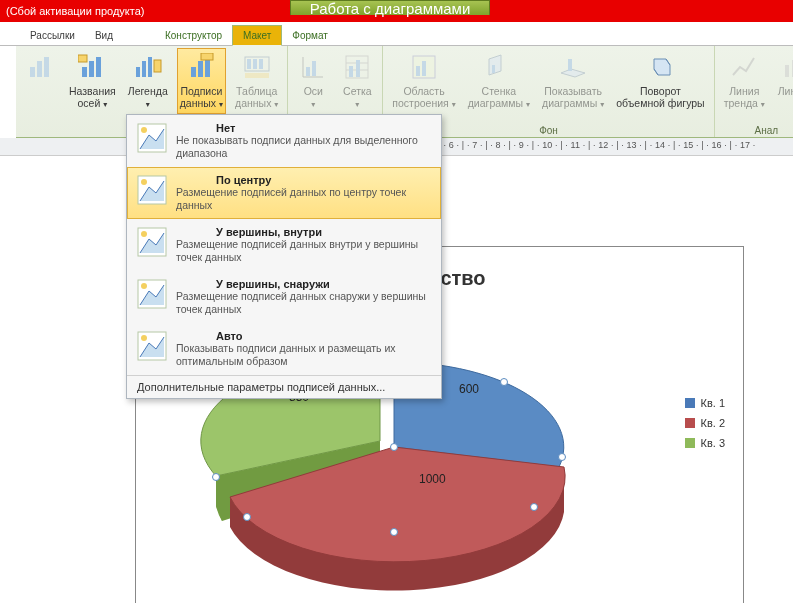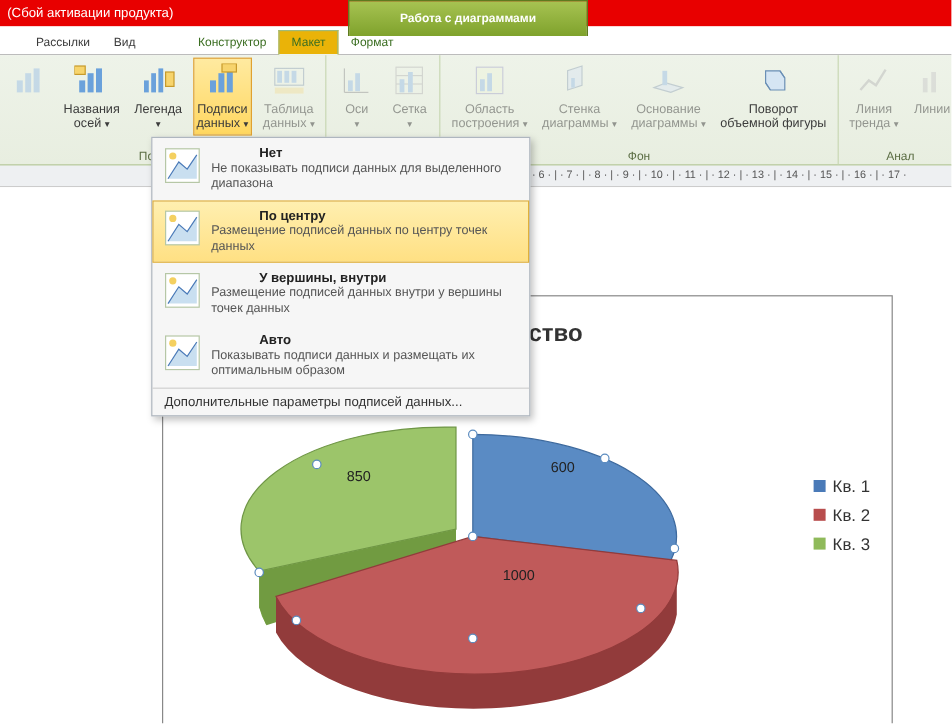--- a/index.html
+++ b/index.html
@@ -1,24 +1,24 @@
 <!DOCTYPE html>
 <html><head>
 <meta charset="utf-8">
 <style>
   * { box-sizing: border-box; margin: 0; padding: 0; }
   body { font-family: "Segoe UI", Tahoma, sans-serif; font-size: 11px; background: #fff; width: 793px; height: 603px; overflow: hidden; position: relative; }
   .titlebar { height: 22px; background: #e80000; display: flex; align-items: center; }
   .titlebar .activation { color: #fff; font-size: 11px; padding-left: 6px; }
-  .chart-tools { position: absolute; left: 290px; top: 0; height: 30px; width: 200px; background: linear-gradient(#a7c352,#7fa22c); border: 1px solid #5e7a1f; border-bottom: none; display: flex; align-items: center; justify-content: center; color: #fff; font-weight: bold; font-size: 10px; }
+  .chart-tools { position: absolute; left: 290px; top: 0; height: 15px; width: 200px; background: linear-gradient(#a7c352,#7fa22c); border: 1px solid #5e7a1f; border-bottom: none; display: flex; align-items: center; justify-content: center; color: #fff; font-weight: normal; font-size: 15px; }
   .tabs-row { height: 24px; background: #fff; border-bottom: 1px solid #bcbcbc; display: flex; align-items: flex-end; padding-left: 20px; }
   .tab { padding: 4px 10px; font-size: 10px; color: #3b3b3b; cursor: pointer; }
   .tab.green { color: #3b6e22; }
   .tab.active-tab { background: #eab308; border: 1px solid #9fba7a; border-bottom: 1px solid #eef3e9; margin-bottom: -1px; color: #3b6e22; }
-  .ribbon { height: 92px; background: linear-gradient(#eef3e9,#e8eee0); border-bottom: 1px solid #9fb87d; display: flex; position: relative; }
+  .ribbon { height: 92px; background: linear-gradient(#eef3e9,#e8eee0); border-bottom: 1px solid #9fb87d; display: flex; position: relative; margin-left: 16px; }
   .rib-group { display: flex; flex-direction: column; border-right: 1px solid #c9d7b4; padding: 2px 6px 0 6px; position: relative; }
   .rib-buttons { display: flex; gap: 6px; }
   .rib-btn { display: flex; flex-direction: column; align-items: center; justify-content: flex-start; width: auto; padding: 2px 2px; cursor: pointer; border: 1px solid transparent; }
   .rib-btn.active { background: linear-gradient(#ffeaa0,#ffd760); border: 1px solid #e0a130; }
   .rib-icon { width: 32px; height: 32px; display: flex; align-items: center; justify-content: center; }
   .rib-label { text-align: center; font-size: 10.5px; color: #3b3b3b; line-height: 12px; margin-top: 2px; white-space: nowrap; }
   .rib-label .arrow { font-size: 8px; }
   .rib-group-label { position: absolute; bottom: 1px; left: 0; right: 0; text-align: center; font-size: 10px; color: #5c6e45; }
   .disabled .rib-label, .disabled svg { opacity: 0.5; }
   .ruler { height: 18px; background: #eef0f2; border-bottom: 1px solid #ccc; position: relative; overflow: hidden; font-size: 9px; color: #555; white-space: nowrap; letter-spacing: 0; }
@@ -27,21 +27,21 @@
   .dd-item { display: flex; align-items: flex-start; padding: 6px 8px; border: 1px solid transparent; cursor: pointer; }
   .dd-item.selected { background: linear-gradient(#ffefb0,#ffe083); border: 1px solid #e0b03a; }
   .dd-icon { width: 32px; height: 32px; flex: none; margin-right: 8px; display:flex; align-items:center; justify-content:center; }
   .dd-text .dd-title { font-weight: bold; font-size: 11px; color: #222; padding-left: 40px; }
   .dd-text .dd-desc { font-size: 10.5px; color: #555; line-height: 13px; }
   .dd-more { border-top: 1px solid #d0d0d0; padding: 5px 10px; font-size: 11px; color: #333; cursor: pointer; }
   .doc-area { position: absolute; left: 0; top: 156px; right: 0; bottom: 0; background: #fff; overflow: hidden; }
   .chart-box { position: absolute; left: 135px; top: 90px; width: 609px; height: 365px; border: 1px solid #888; background: #fff; }
   .chart-title { position: absolute; top: 20px; left: 0; right: 0; text-align: center; font-size: 20px; font-weight: bold; color: #333; }
   .pie-container { position: absolute; left: 38px; top: 80px; width: 440px; height: 280px; }
-  .legend { position: absolute; right: 18px; top: 150px; font-size: 14px; color:#333; }
+  .legend { position: absolute; right: 18px; top: 150px; font-size: 11px; color:#333; }
   .legend-item { display:flex; align-items:center; margin-bottom: 8px; }
   .legend-sw { width: 10px; height: 10px; margin-right: 6px; }
   .data-label { position: absolute; font-size: 12px; color: #222; }
 </style>
 </head>
 <body>
 
 <div class="titlebar">
   <span class="activation">(Сбой активации продукта)</span>
 </div>
@@ -172,21 +172,21 @@
         <div class="rib-label"><span style="white-space:pre">Стенка
 диаграммы</span> <span class="arrow">▾</span></div>
       </div>
       <div class="rib-btn disabled">
         <div class="rib-icon">
             <svg width="28" height="28">
               <path d="M2 20 L12 16 L26 20 L16 24 Z" fill="#dbe6f2" stroke="#9ab"></path>
               <rect x="9" y="6" width="4" height="12" fill="#9ec1e6"></rect>
             </svg>
           </div>
-        <div class="rib-label"><span style="white-space:pre">Основание
+        <div class="rib-label"><span style="white-space:pre">Показывать
 диаграммы</span> <span class="arrow">▾</span></div>
       </div>
       <div class="rib-btn">
         <div class="rib-icon">
             <svg width="28" height="28">
               <path d="M8 6 L20 6 L24 12 L24 22 L12 22 L8 16 Z" fill="#d5e5f3" stroke="#6a8fb5"></path>
               <line x1="20" y1="6" x2="24" y2="12" stroke="#6a8fb5"></line>
               <line x1="12" y1="22" x2="8" y2="16" stroke="#6a8fb5"></line>
             </svg>
           </div>
@@ -326,18 +326,32 @@
   <div class="dd-item">
     <div class="dd-icon">
         <svg width="30" height="30">
           <rect x="1" y="1" width="28" height="28" fill="#fff" stroke="#b6c7a6"></rect>
           <polygon points="3,26 12,12 19,18 27,6 27,26" fill="#c9dff0"></polygon>
           <polyline points="3,26 12,12 19,18 27,6" fill="none" stroke="#4a7ab8"></polyline>
           <circle cx="7" cy="7" r="3" fill="#f4d060"></circle>
         </svg>
       </div>
     <div class="dd-text">
+        <div class="dd-title">У вершины, снаружи</div>
+        <div class="dd-desc">Размещение подписей данных снаружи у вершины точек данных</div>
+      </div>
+  </div>
+  <div class="dd-item">
+    <div class="dd-icon">
+        <svg width="30" height="30">
+          <rect x="1" y="1" width="28" height="28" fill="#fff" stroke="#b6c7a6"></rect>
+          <polygon points="3,26 12,12 19,18 27,6 27,26" fill="#c9dff0"></polygon>
+          <polyline points="3,26 12,12 19,18 27,6" fill="none" stroke="#4a7ab8"></polyline>
+          <circle cx="7" cy="7" r="3" fill="#f4d060"></circle>
+        </svg>
+      </div>
+    <div class="dd-text">
         <div class="dd-title">Авто</div>
         <div class="dd-desc">Показывать подписи данных и размещать их оптимальным образом</div>
       </div>
   </div>
   <div class="dd-more">Дополнительные параметры подписей данных...</div>
 </div>
 
 </body></html>

